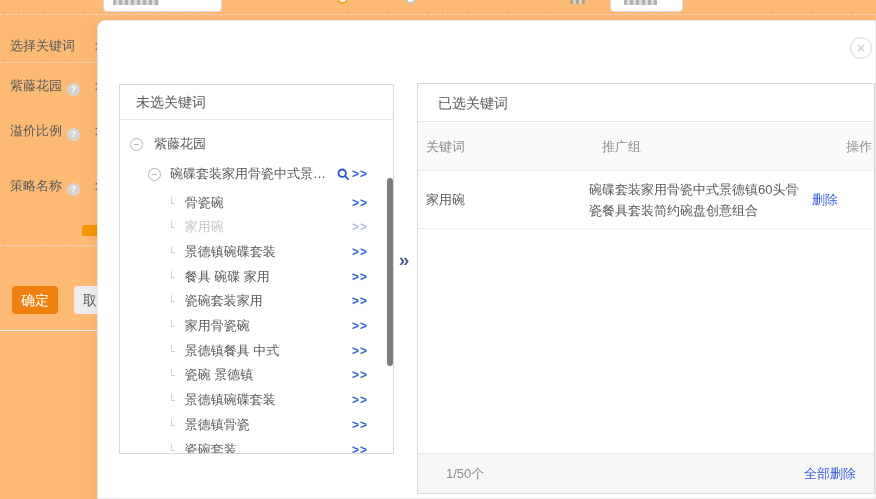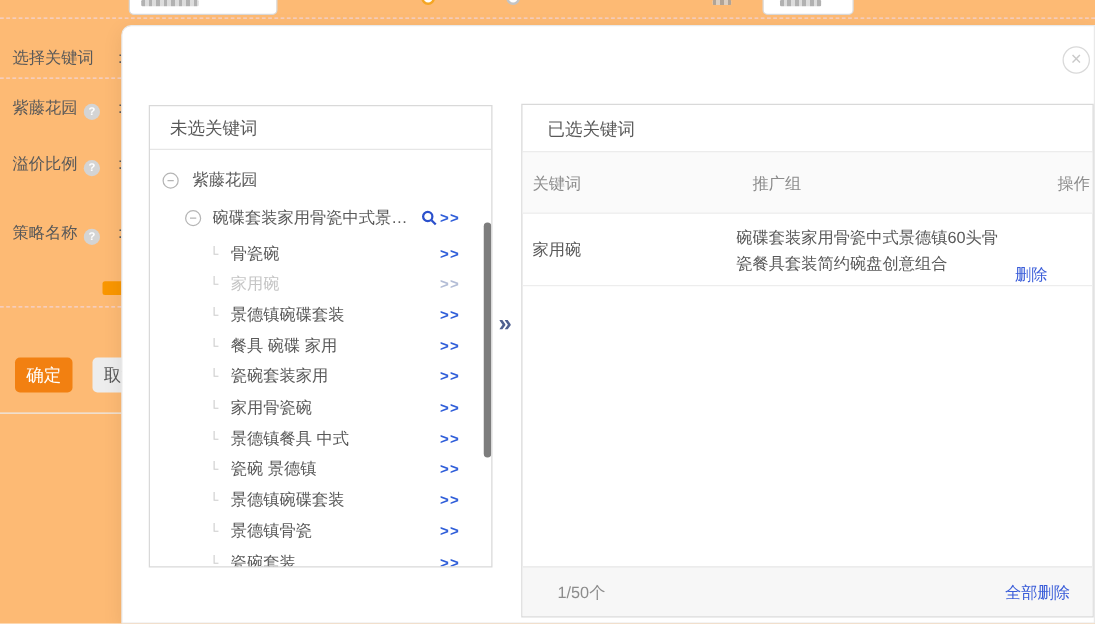--- a/index.html
+++ b/index.html
@@ -68,21 +68,21 @@
   .rp { left:319px; top:62px; width:458px; height:411px; }
   .rp .panel-hd { height:38px; line-height:38px; padding-left:20px; }
   .thead { position:absolute; left:0; top:38px; width:100%; height:49px; background:#fafafa;
     border-bottom:1px solid #ededed; color:#8c8c8c; font-size:13px; }
   .thead span { position:absolute; top:0; line-height:49px; }
   .th-kw { left:8px; } .th-grp { left:184px; } .th-op { left:428px; }
   .trow { position:absolute; left:0; top:87px; width:100%; height:58px;
     border-bottom:1px solid #ededed; font-size:13px; color:#595959; }
   .td-kw { position:absolute; left:8px; top:0; height:58px; display:flex; align-items:center; }
   .td-grp { position:absolute; left:171px; top:8px; width:212px; line-height:21px; }
-  .td-op { position:absolute; left:394px; top:0; height:58px; display:flex; align-items:flex-end; }
+  .td-op { position:absolute; left:394px; top:0; height:58px; display:flex; align-items:center; }
   .link { color:#3a5dd9; cursor:pointer; }
   .rp-footer { position:absolute; left:0; bottom:0; width:100%; height:40px; background:#f7f7f7;
     border-top:1px solid #e8e8e8; font-size:13px; }
   .rp-count { position:absolute; left:28px; top:0; line-height:40px; color:#8c8c8c; }
   .rp-delall { position:absolute; right:18px; top:0; line-height:40px; }
 </style>
 </head>
 <body>
 
 <div id="root">

